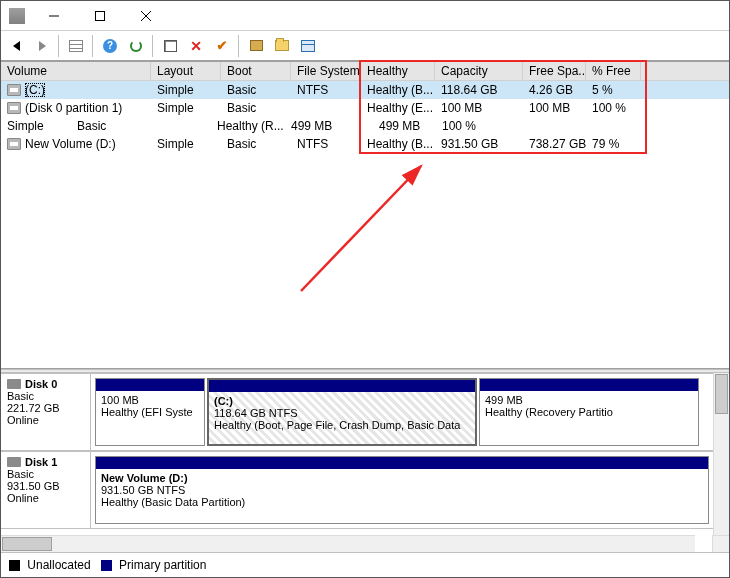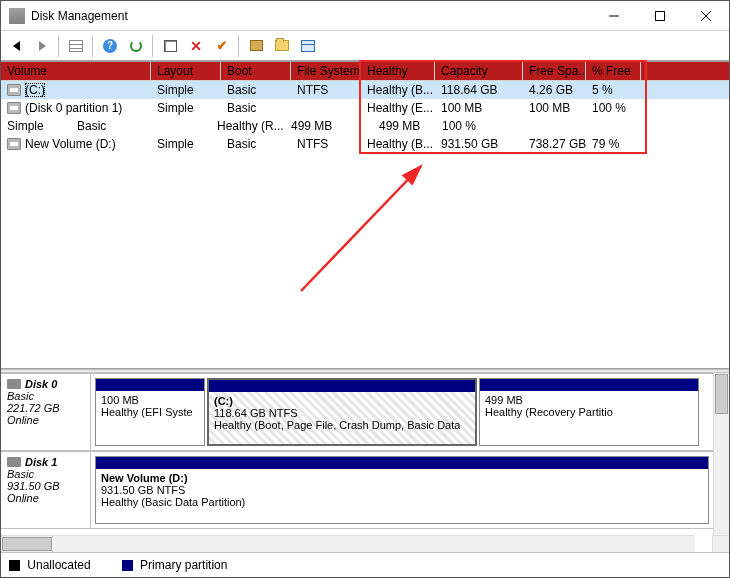--- a/index.html
+++ b/index.html
@@ -52,21 +52,21 @@
     background:linear-gradient(to right,#c0c0c0 0,#c0c0c0 1px,#fff 1px,#fff 2px);
     margin:0 1px;
   }
 
   
   .listarea {
     display:flex; flex-direction:column; flex:1 1 auto; min-height:0;
     border-bottom:1px solid #a0a0a0; position:relative;
   }
   .listheader-row {
-    display:flex; background:#b91c1c; border-top:1px solid #a0a0a0;
+    display:flex; background:#e5e5e5; border-top:1px solid #a0a0a0;
     border-bottom:1px solid #d0d0d0; height:20px;
   }
   .listheader {
     border-right:1px solid #d0d0d0; padding:2px 6px; font-size:12px;
     white-space:nowrap; overflow:hidden;
   }
   .col-volume{width:150px}
   .col-layout{width:70px}
   .col-type{width:70px}
   .col-fs{width:70px}
@@ -112,21 +112,21 @@
   .gfxscroll {
     display:flex; flex:1; overflow:hidden;
   }
   .gfxcontent { flex:1; display:flex; flex-direction:column; }
   .disk-row {
     display:flex; height:78px; border-bottom:1px solid #c0c0c0;
     border-top:1px solid #c0c0c0; margin-top:0;
   }
   .disk-label {
     width:90px; border-right:1px solid #c0c0c0; padding:4px 6px;
-    display:flex; flex-direction:column; font-size:11px;font-style:italic;
+    display:flex; flex-direction:column; font-size:11px;
   }
   .disk-label .diskname { font-weight:bold; display:flex; align-items:center; gap:4px }
   .disk-icon {
     width:14px;height:10px;background:#8a8a8a;border-radius:1px;
     position:relative; flex-shrink:0;
   }
   .disk-parts {
     flex:1; display:flex; padding:4px; gap:2px;
   }
   .part {
@@ -155,21 +155,21 @@
     height:17px; background:#f0f0f0; border-top:1px solid #dcdcdc;
     position:relative; margin-right:17px;
   }
   .gfx-hscroll .hthumb{
     position:absolute; top:1px; bottom:1px; left:1px; width:50px;
     background:#cdcdcd; border:1px solid #a0a0a0;
   }
 
   
   .legend {
-    height:24px; display:flex; align-items:center; gap:31px; padding:0 8px;
+    height:24px; display:flex; align-items:center; gap:10px; padding:0 8px;
     font-size:12px;
   }
   .legend .swatch { width:11px;height:11px;display:inline-block;margin-right:4px;vertical-align:middle }
   .swatch.black{background:#000}
   .swatch.blue{background:#000081}
 
   
   .i-arrow-l,.i-arrow-r{width:0;height:0;border-top:5px solid transparent;border-bottom:5px solid transparent}
   .i-arrow-l{border-right:7px solid #000}
   .i-arrow-r{border-left:7px solid #888}
@@ -187,21 +187,20 @@
   .i-panel{width:14px;height:12px;border:1px solid #2a6fb5;background:#dbe9f6;position:relative}
   .i-panel::after{content:"";position:absolute;left:0;right:0;top:3px;height:1px;background:#2a6fb5}
 </style>
 </head>
 <body>
 
 <div class="window">
 
   <div class="titlebar">
     <div class="titlebar-icon"></div>
-    <div class="titlebar-title">Disk Management</div>
     <div class="titlebar-btn">
       <svg width="10" height="10">
           <path d="M0 5 H10" stroke-width="1"></path>
         </svg>
     </div>
     <div class="titlebar-btn">
       <svg width="10" height="10">
           <rect x="0.5" y="0.5" width="9" height="9" stroke-width="1"></rect>
         </svg>
     </div>

